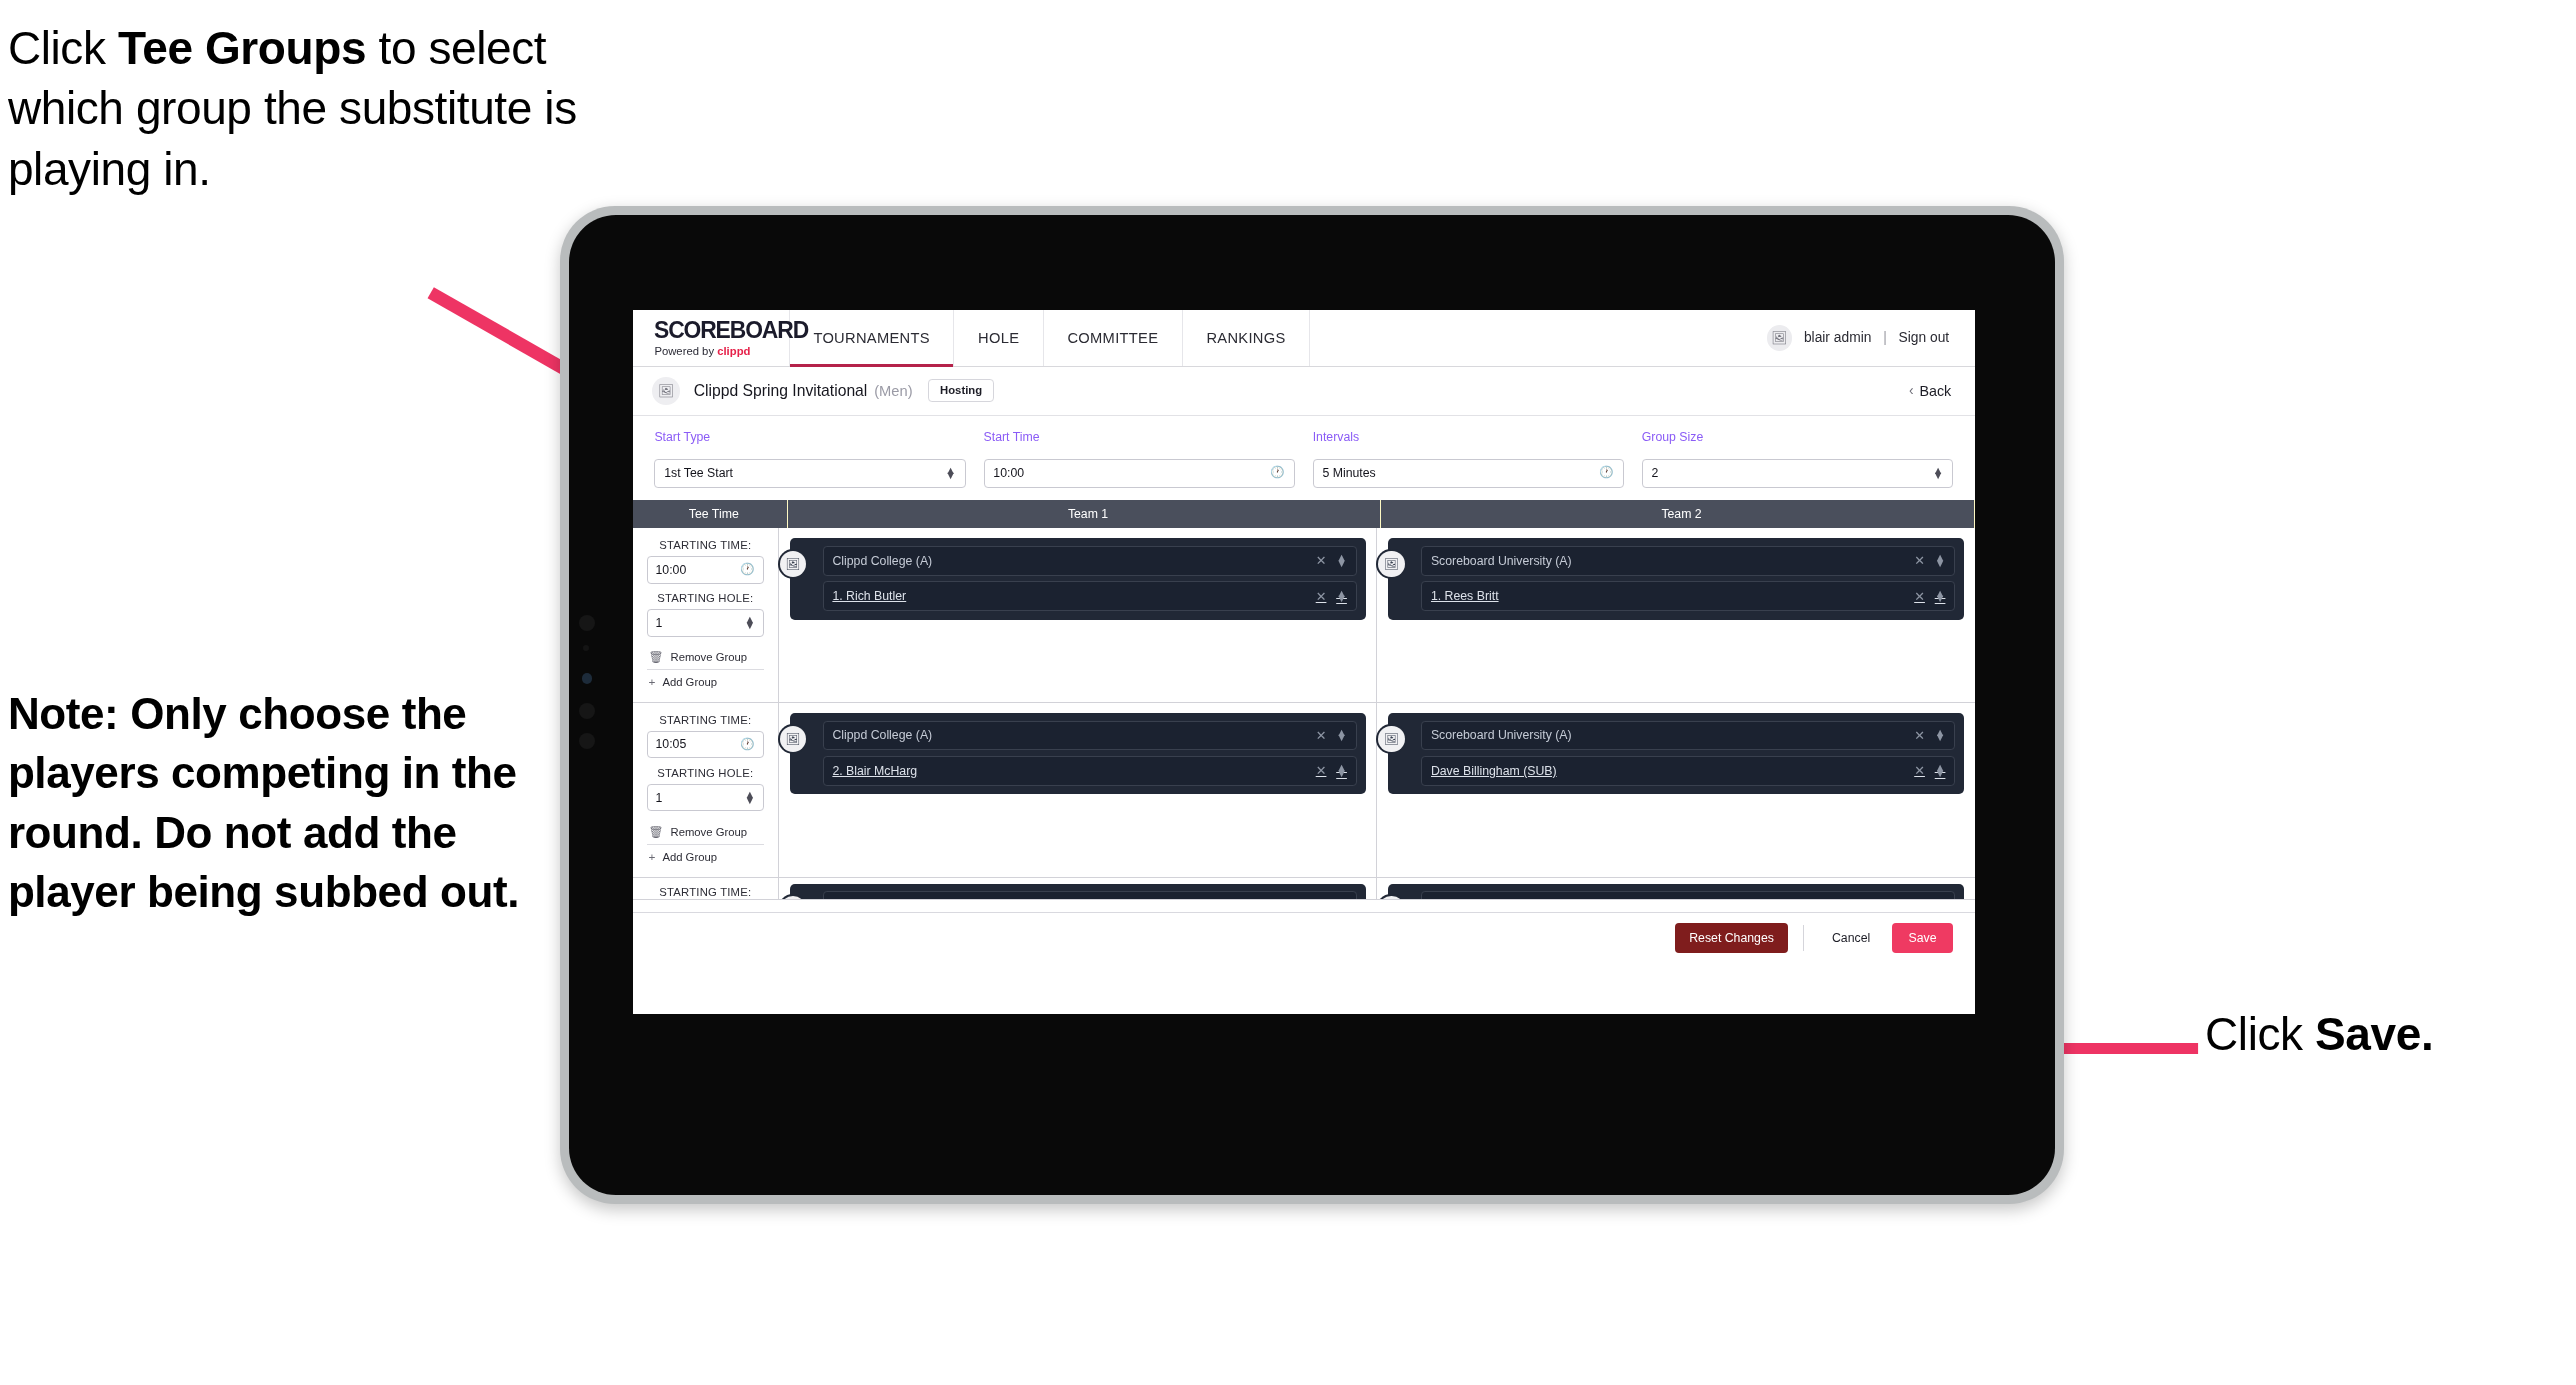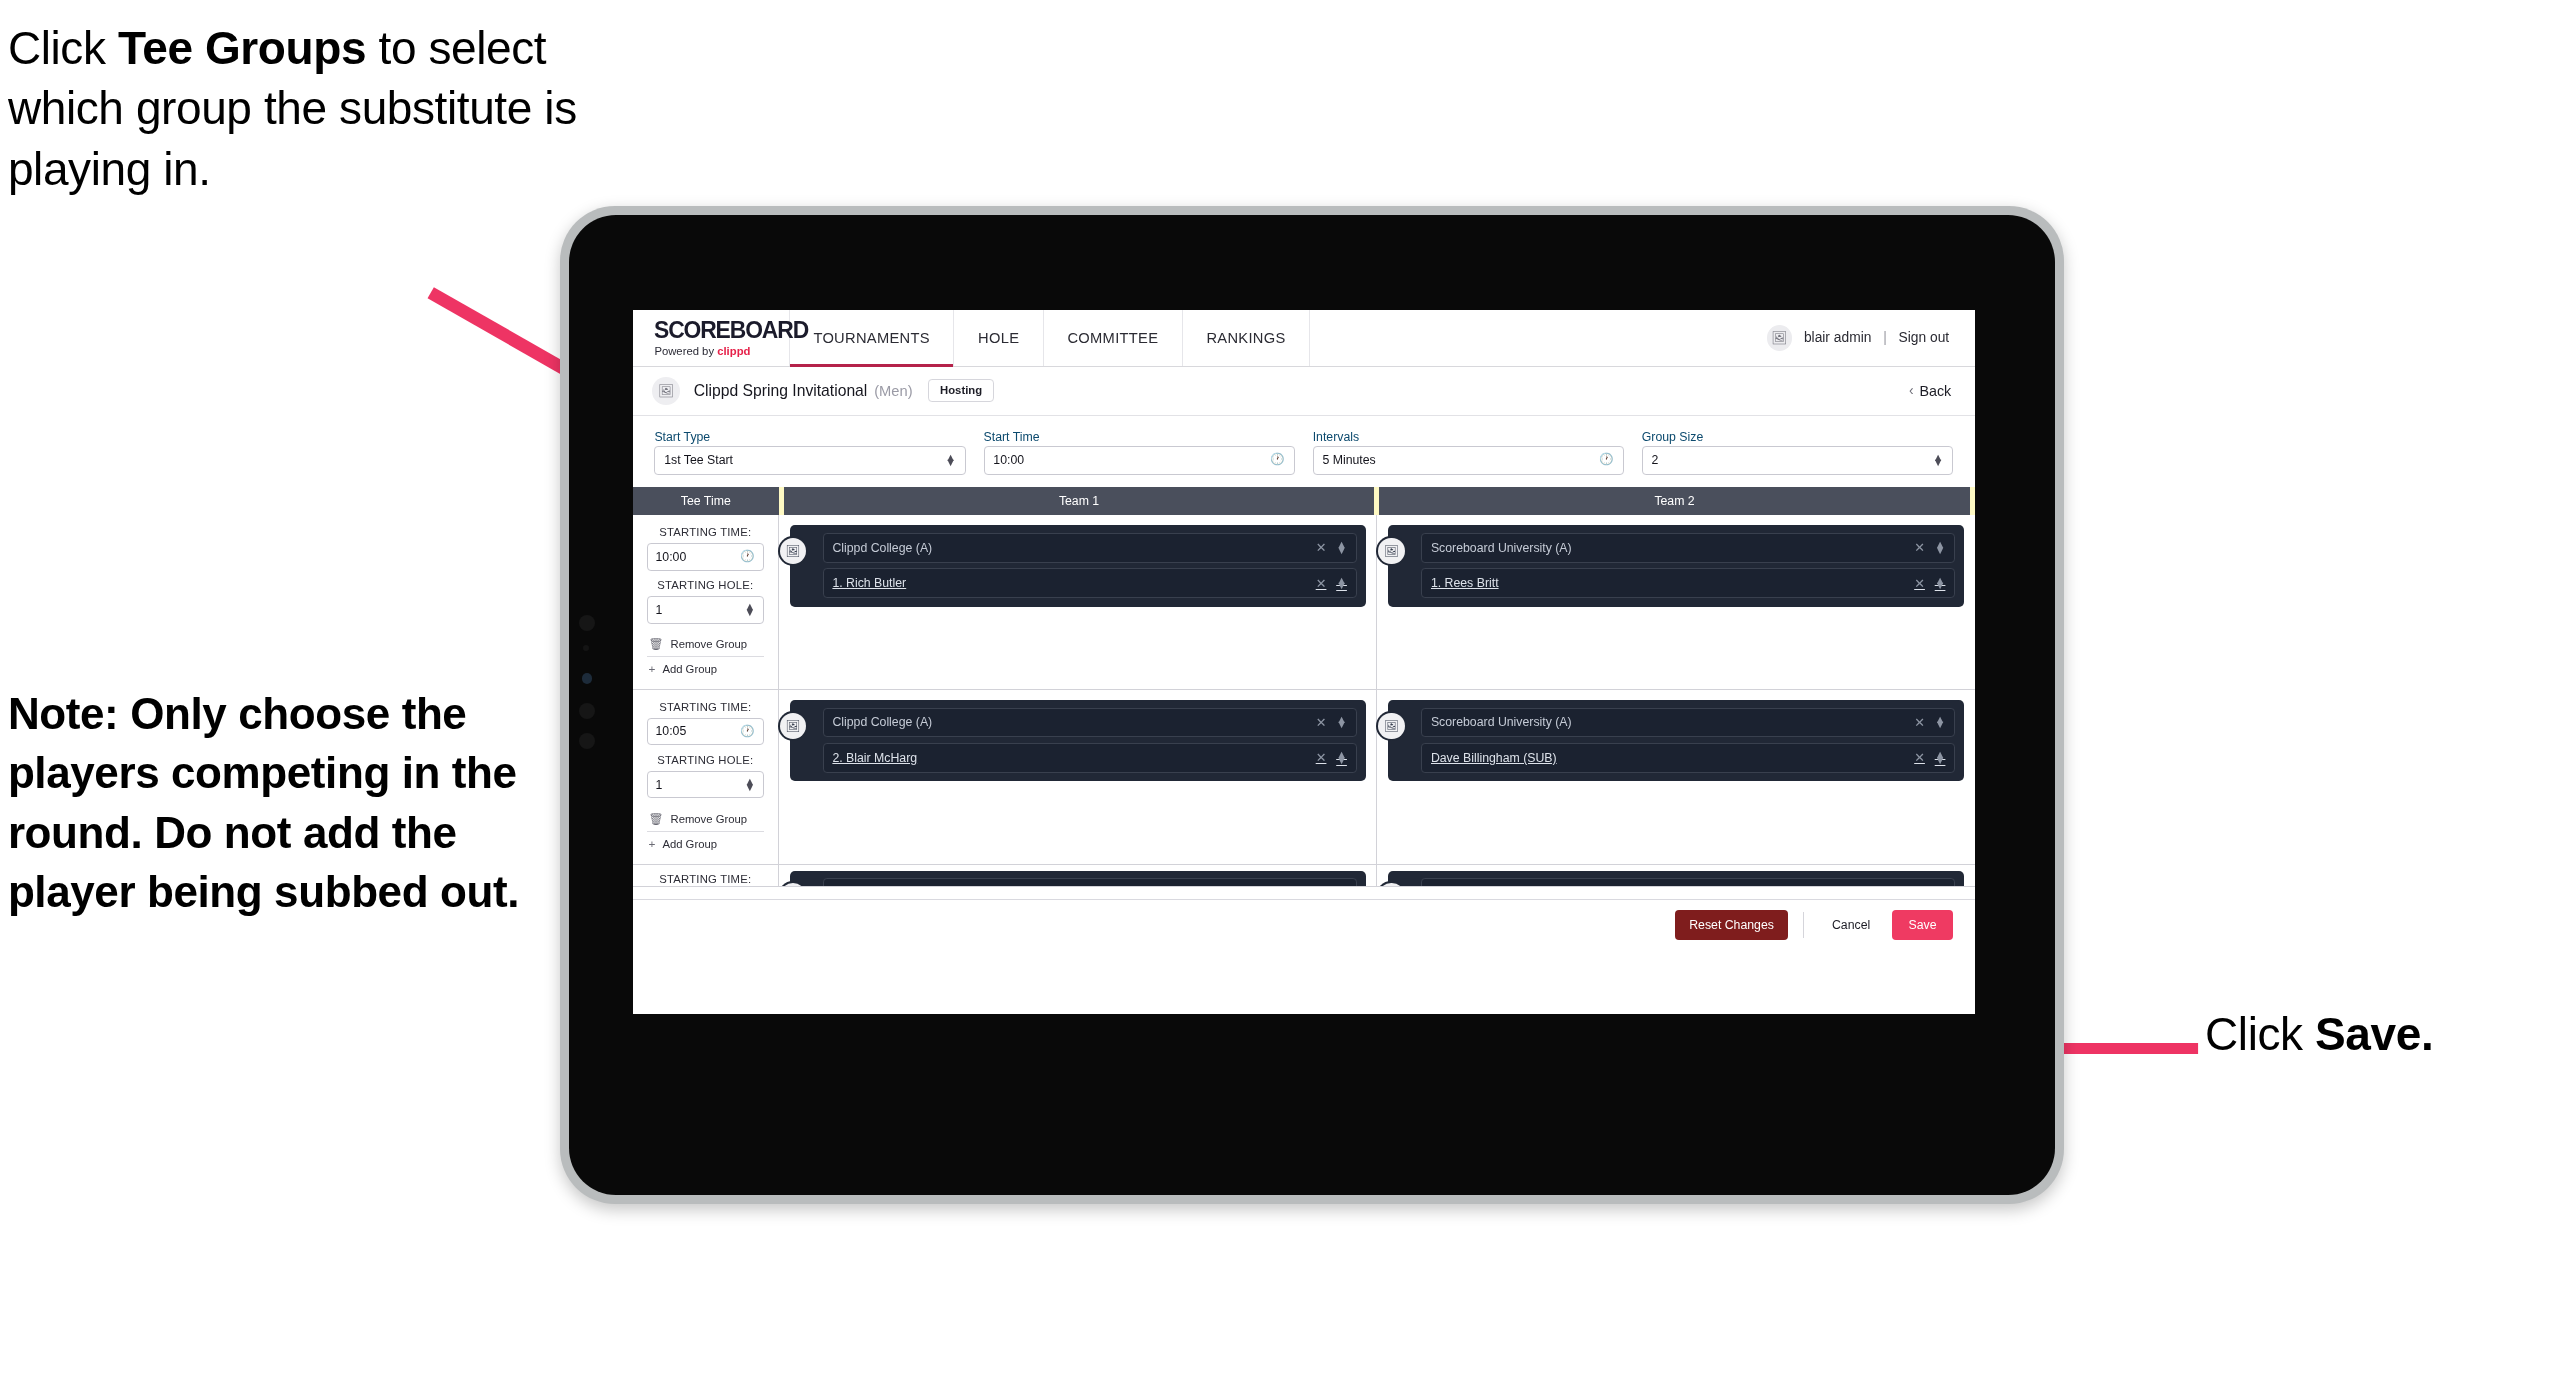--- a/index.html
+++ b/index.html
@@ -230,22 +230,22 @@
   
   #form-row {
     display: flex;
     padding: 13.8px 21.6px 11.8px 21.6px;
     gap: 17.7px;
     background: #fff;
   }
   .form-field { flex: 1; min-width: 0; }
   .form-label {
     font-size: 12.3px;
-    color: #0c4a6e;
-    margin-bottom: 2px;
+    color: #8b5cf6;
+    margin-bottom: 15px;
     display: block;
   }
   .form-control {
     height: 29.5px;
     border: 1px solid #c9c9d1;
     border-radius: 3.9px;
     display: flex;
     align-items: center;
     padding: 0 8.8px;
     font-size: 12.3px;
@@ -270,21 +270,22 @@
     background: #4a4f5c;
     height: 28.5px;
     align-items: stretch;
   }
   #table-header .th {
     color: #fff;
     font-size: 12.3px;
     display: flex;
     align-items: center;
     justify-content: center;
-    border-right: 5px solid #fef9c3;
+    border-right: 1px solid #fef9c3;
+    margin-left: 8px;
   }
   .col-tee   { width: 146px; flex: none; }
   .col-team  { flex: 1; }
 
   #table-body {
     position: relative;
     height: 384px;
     overflow: hidden;
     background: #fff;
   }

